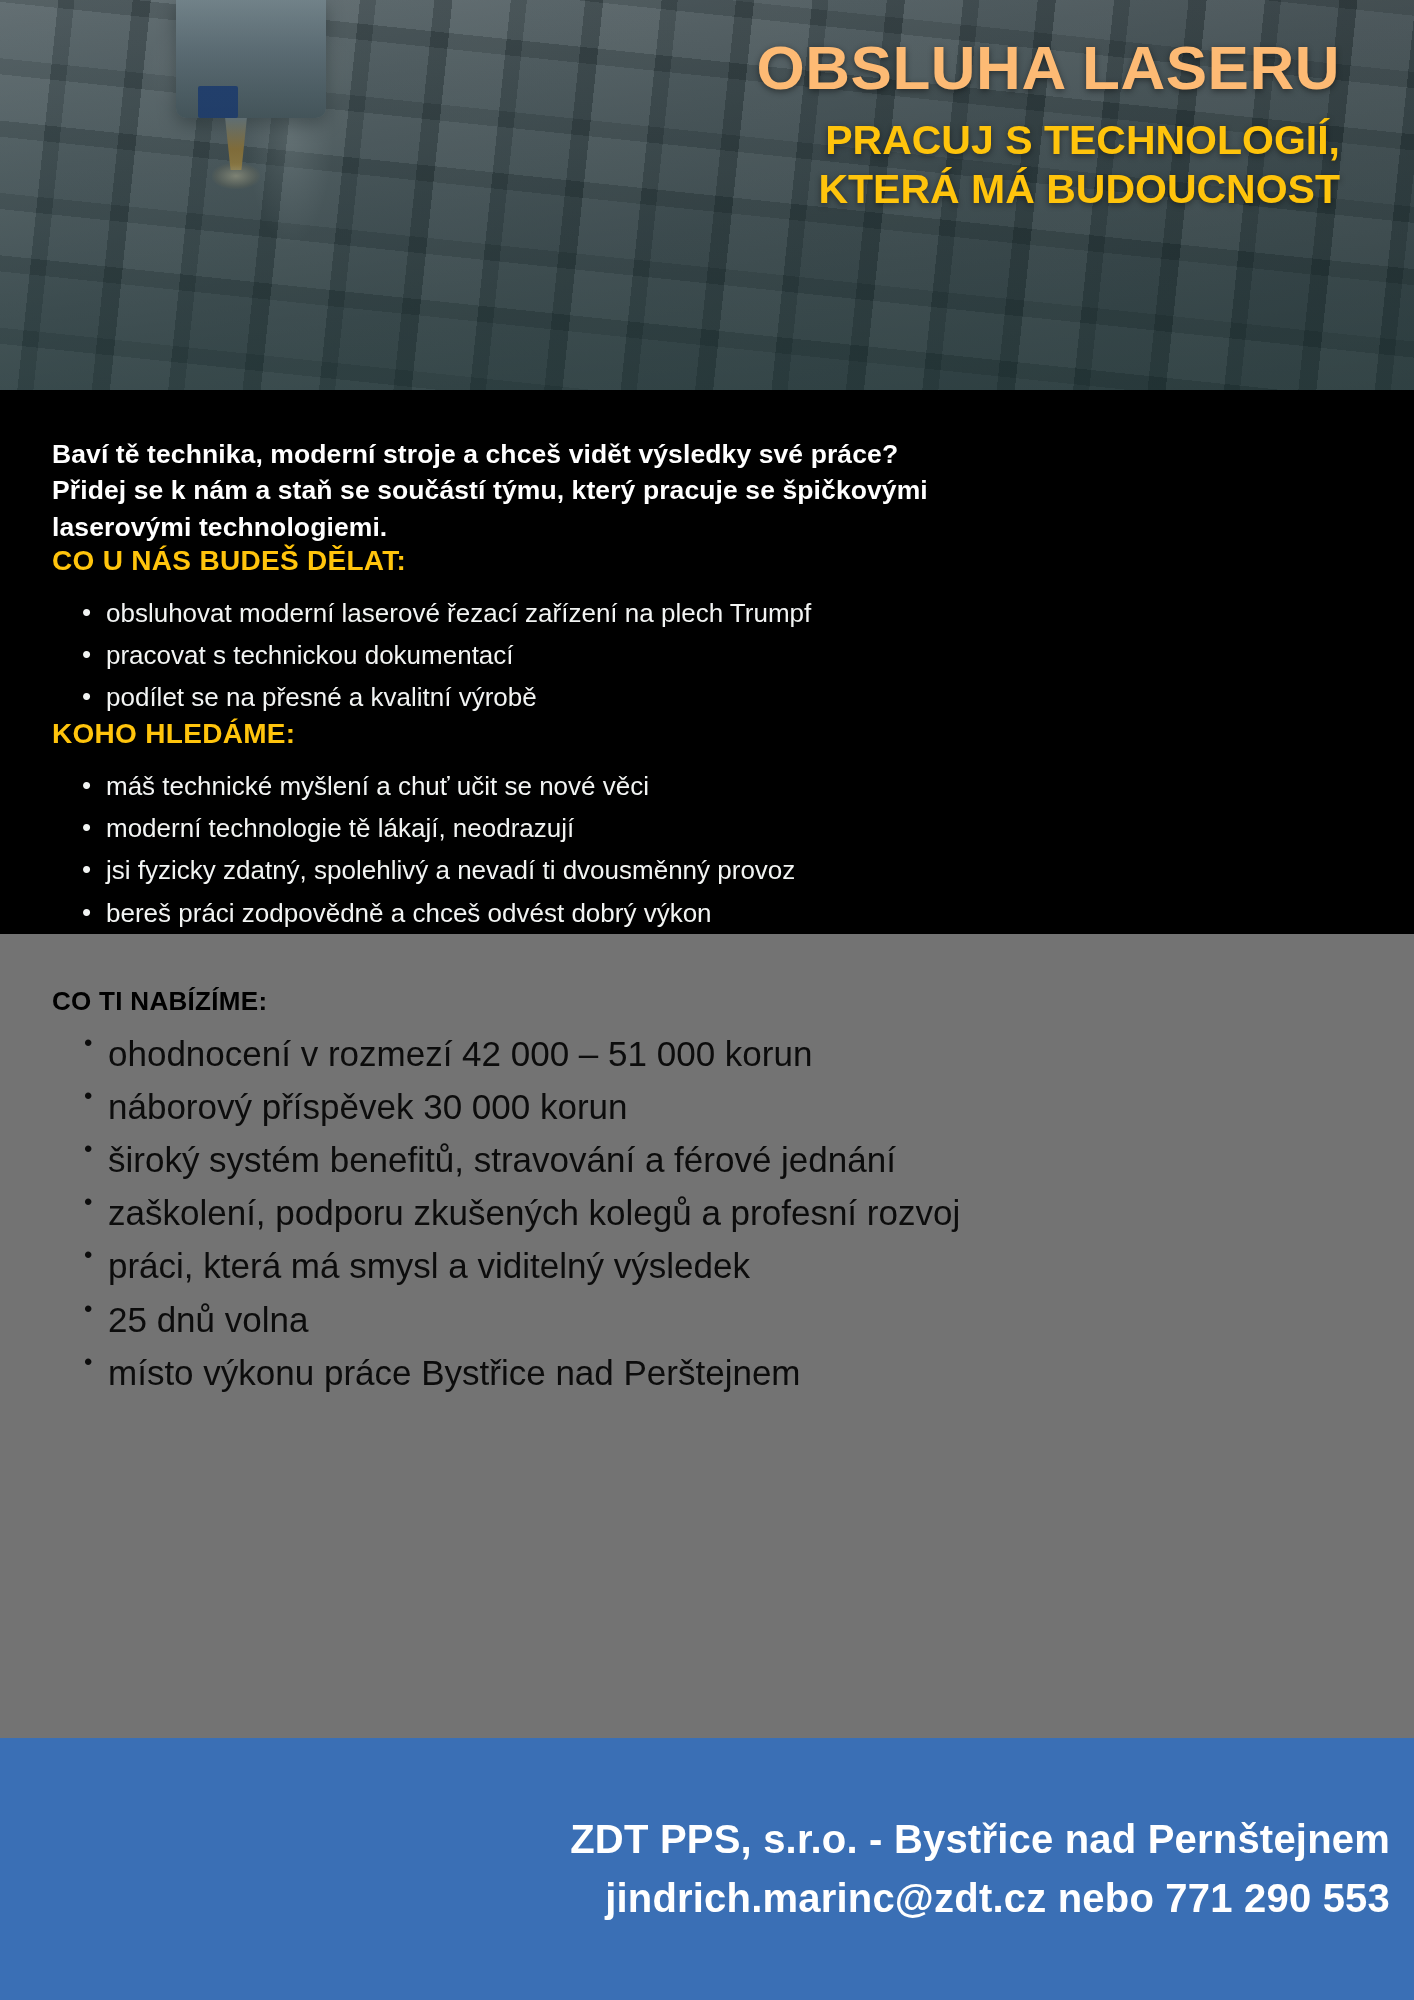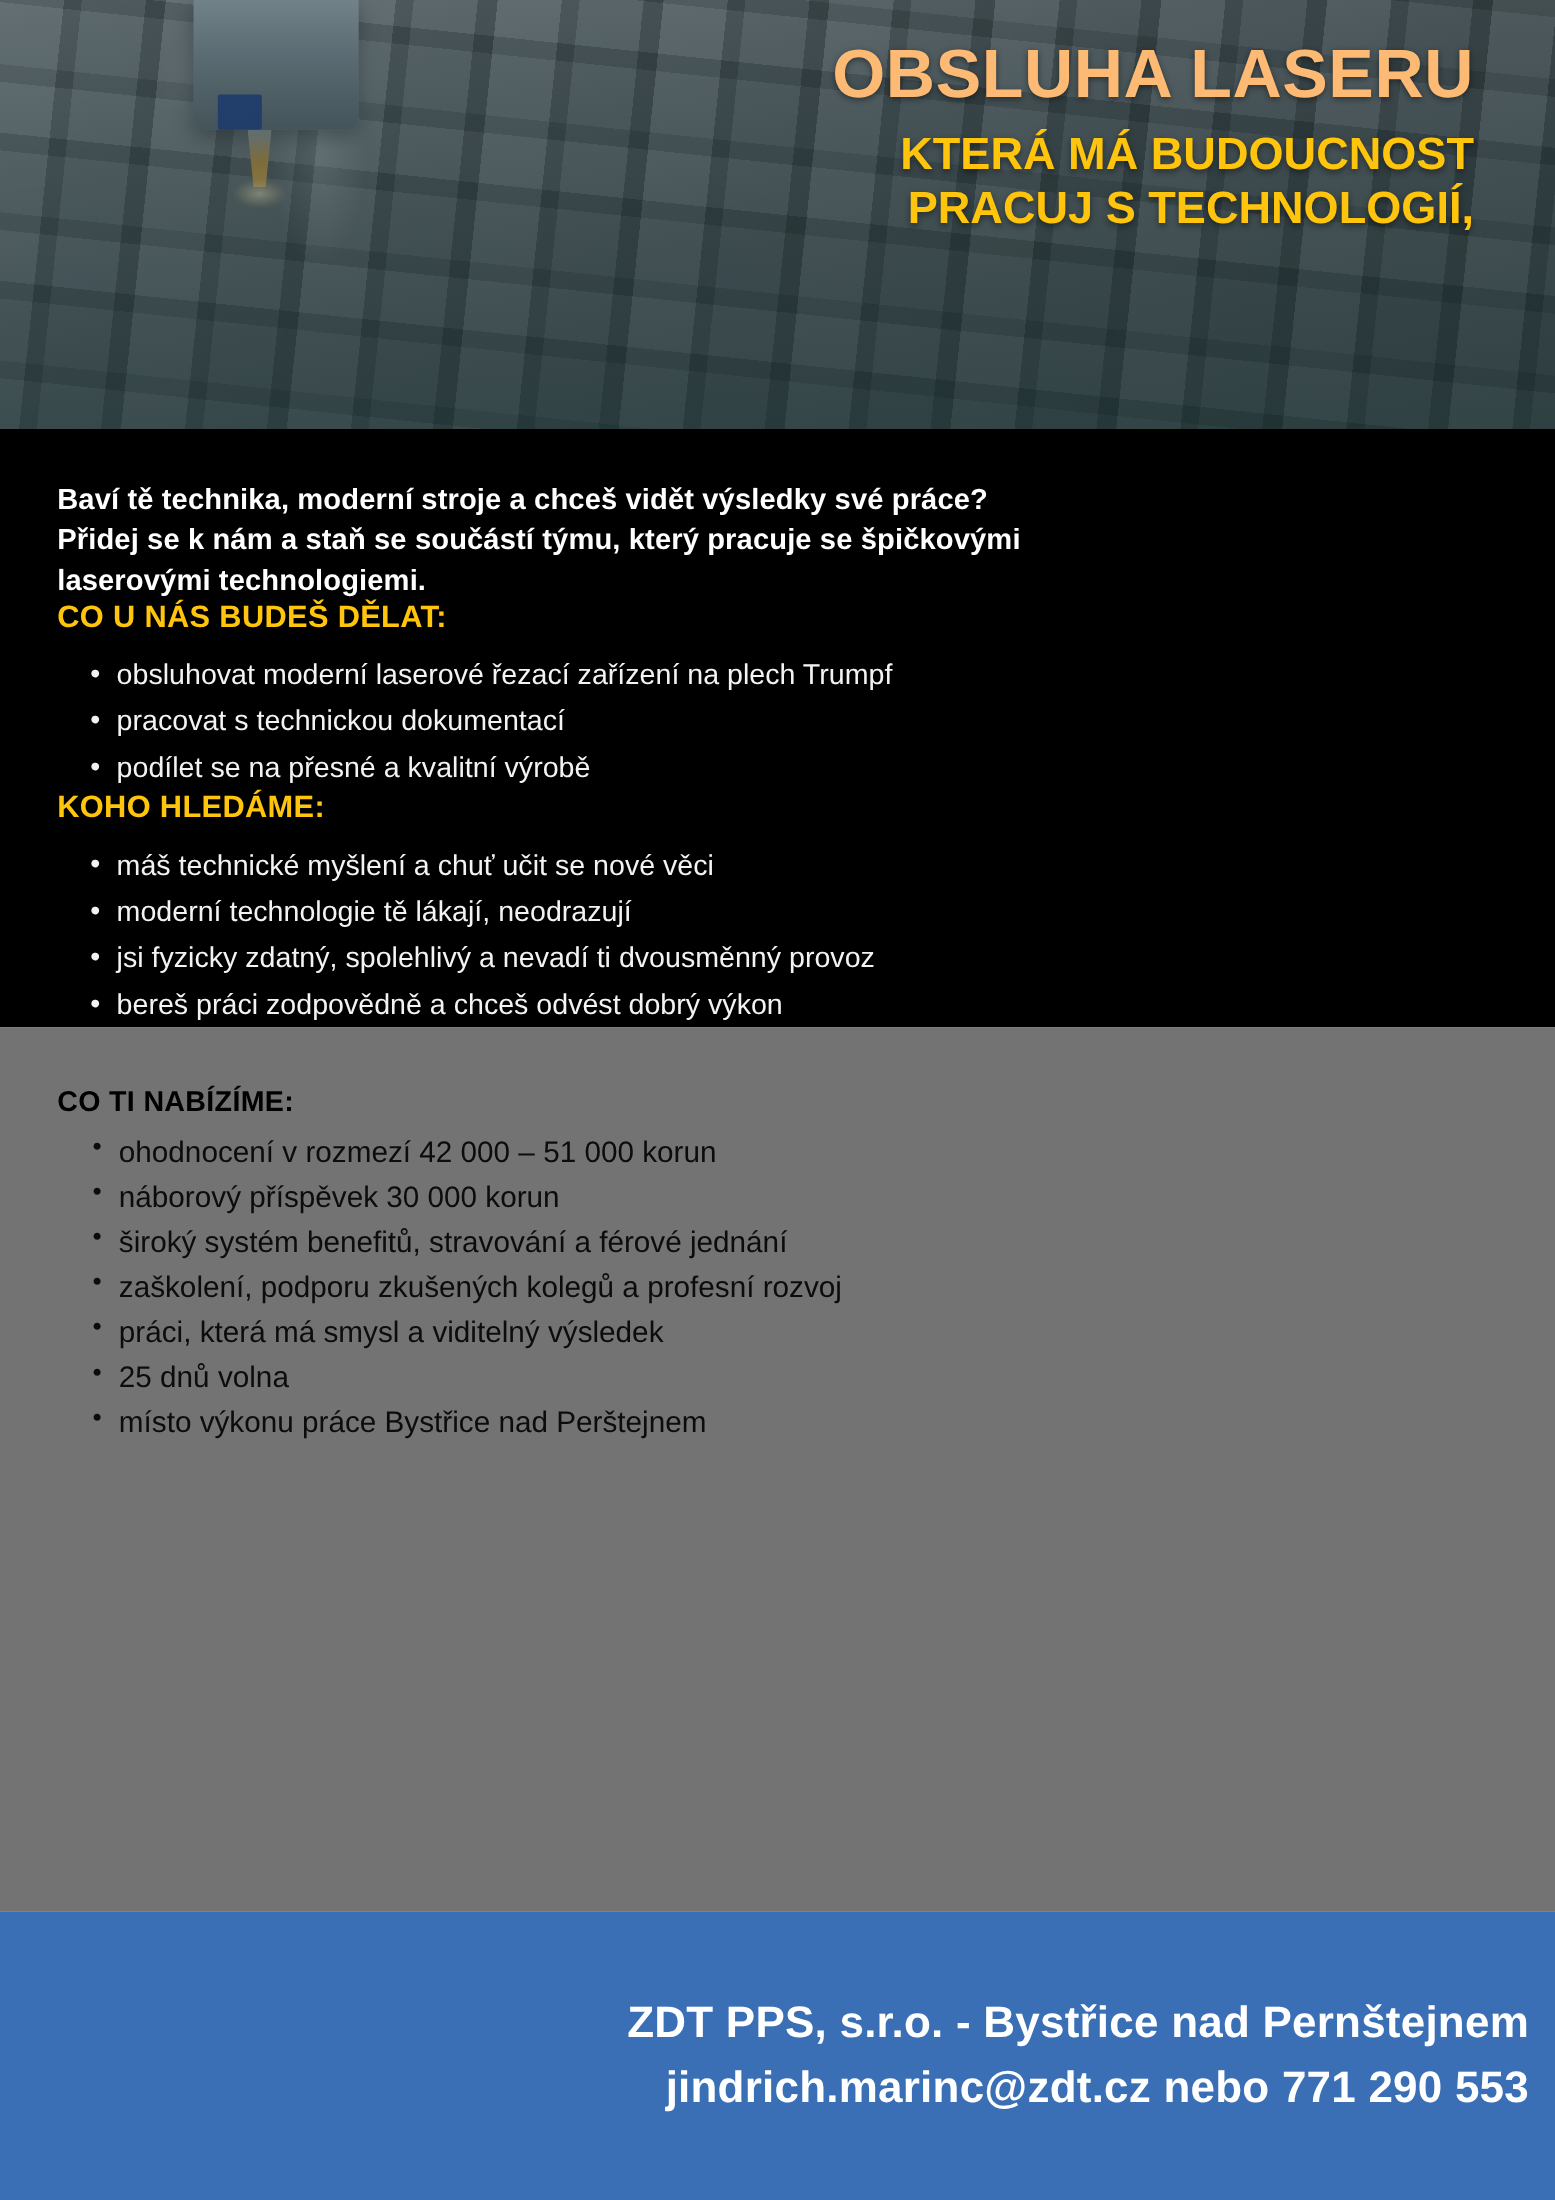--- a/index.html
+++ b/index.html
@@ -137,21 +137,21 @@
     font-weight:bold;
     letter-spacing:.3px;
     color:#000;
   }
   .light ul {
     list-style:none;
     margin-top:10px;
   }
   .light li {
     position:relative;
-    font-size:27px;
+    font-size:35px;
     line-height:1.52;
     padding-left:56px;
     color:#0c0c0c;
   }
   .light li::before {
     content:"•";
     position:absolute;
     left:32px;
     top:-2px;
     font-size:24px;
@@ -185,22 +185,22 @@
   <header class="hero">
     <div class="hero-photo"></div>
     <div class="hero-head"></div>
     <div class="hero-head-label"></div>
     <div class="hero-nozzle"></div>
     <div class="hero-glow"></div>
     <div class="hero-tint"></div>
     <div class="hero-text">
       <div class="hero-title">OBSLUHA LASERU</div>
       <div class="hero-sub">
+        <div>PRACUJ S TECHNOLOGIÍ,</div>
         <div>KTERÁ MÁ BUDOUCNOST</div>
-        <div>PRACUJ S TECHNOLOGIÍ,</div>
       </div>
     </div>
   </header>
 
   <section class="dark">
     <p class="intro">
       <span>Baví tě technika, moderní stroje a chceš vidět výsledky své práce?</span><br>
       <span>Přidej se k nám a staň se součástí týmu, který pracuje se špičkovými</span><br>
       <span>laserovými technologiemi.</span>
     </p>

